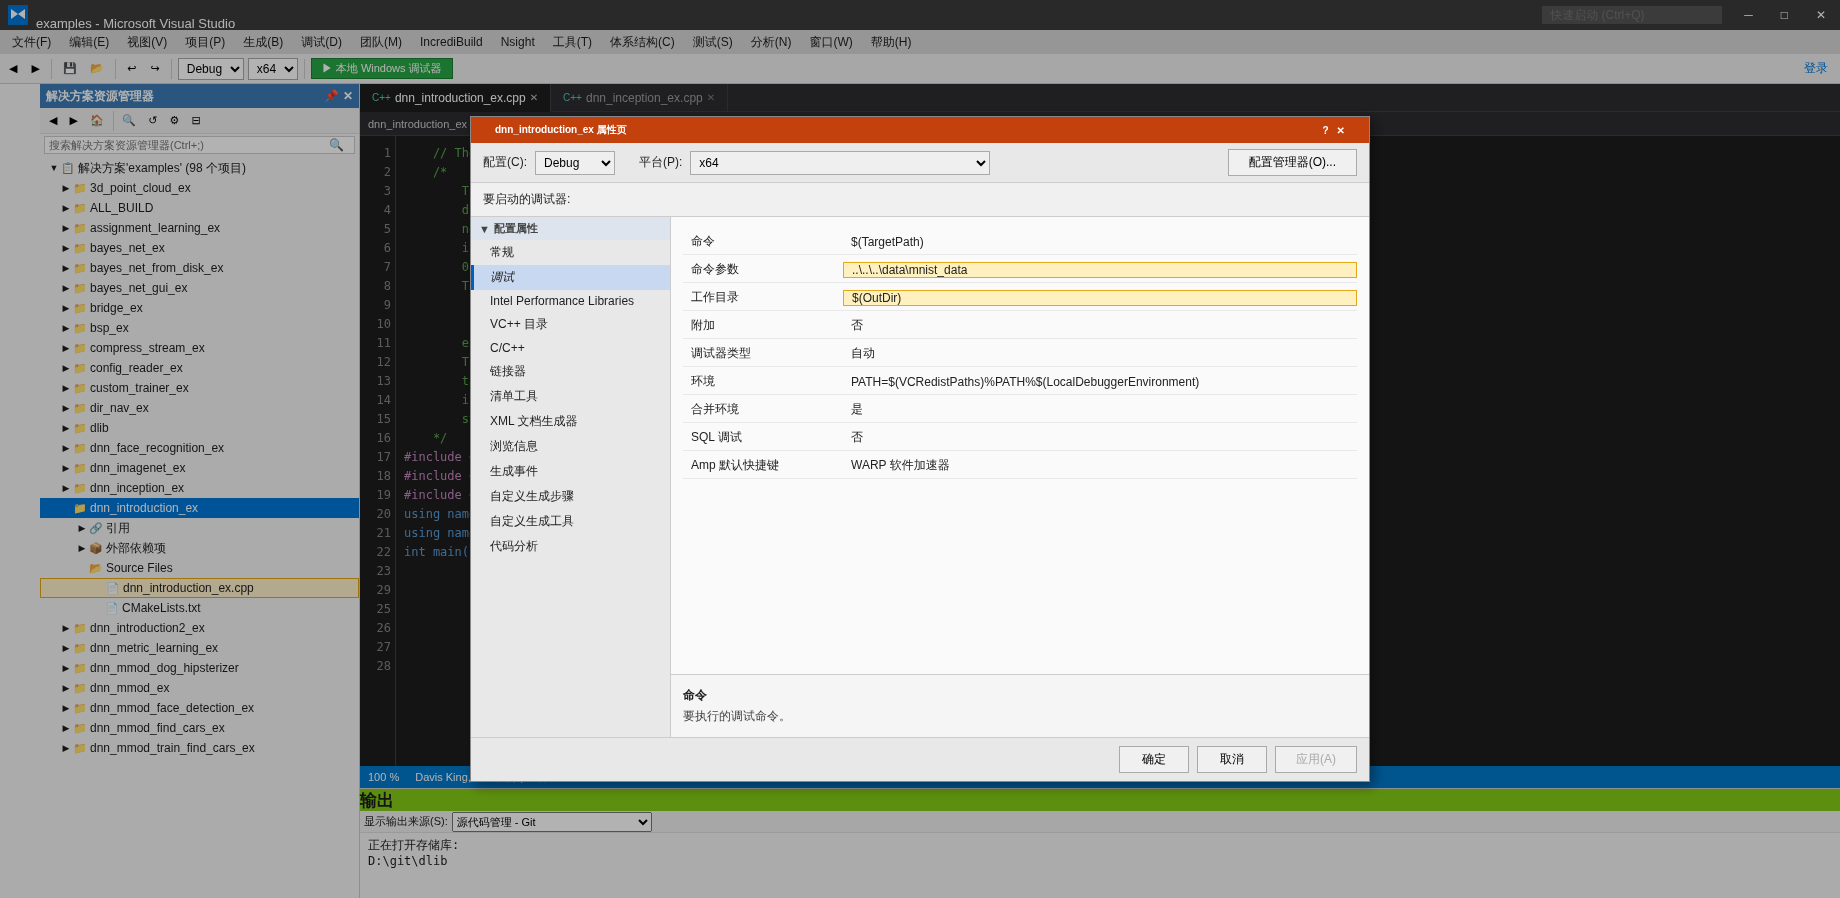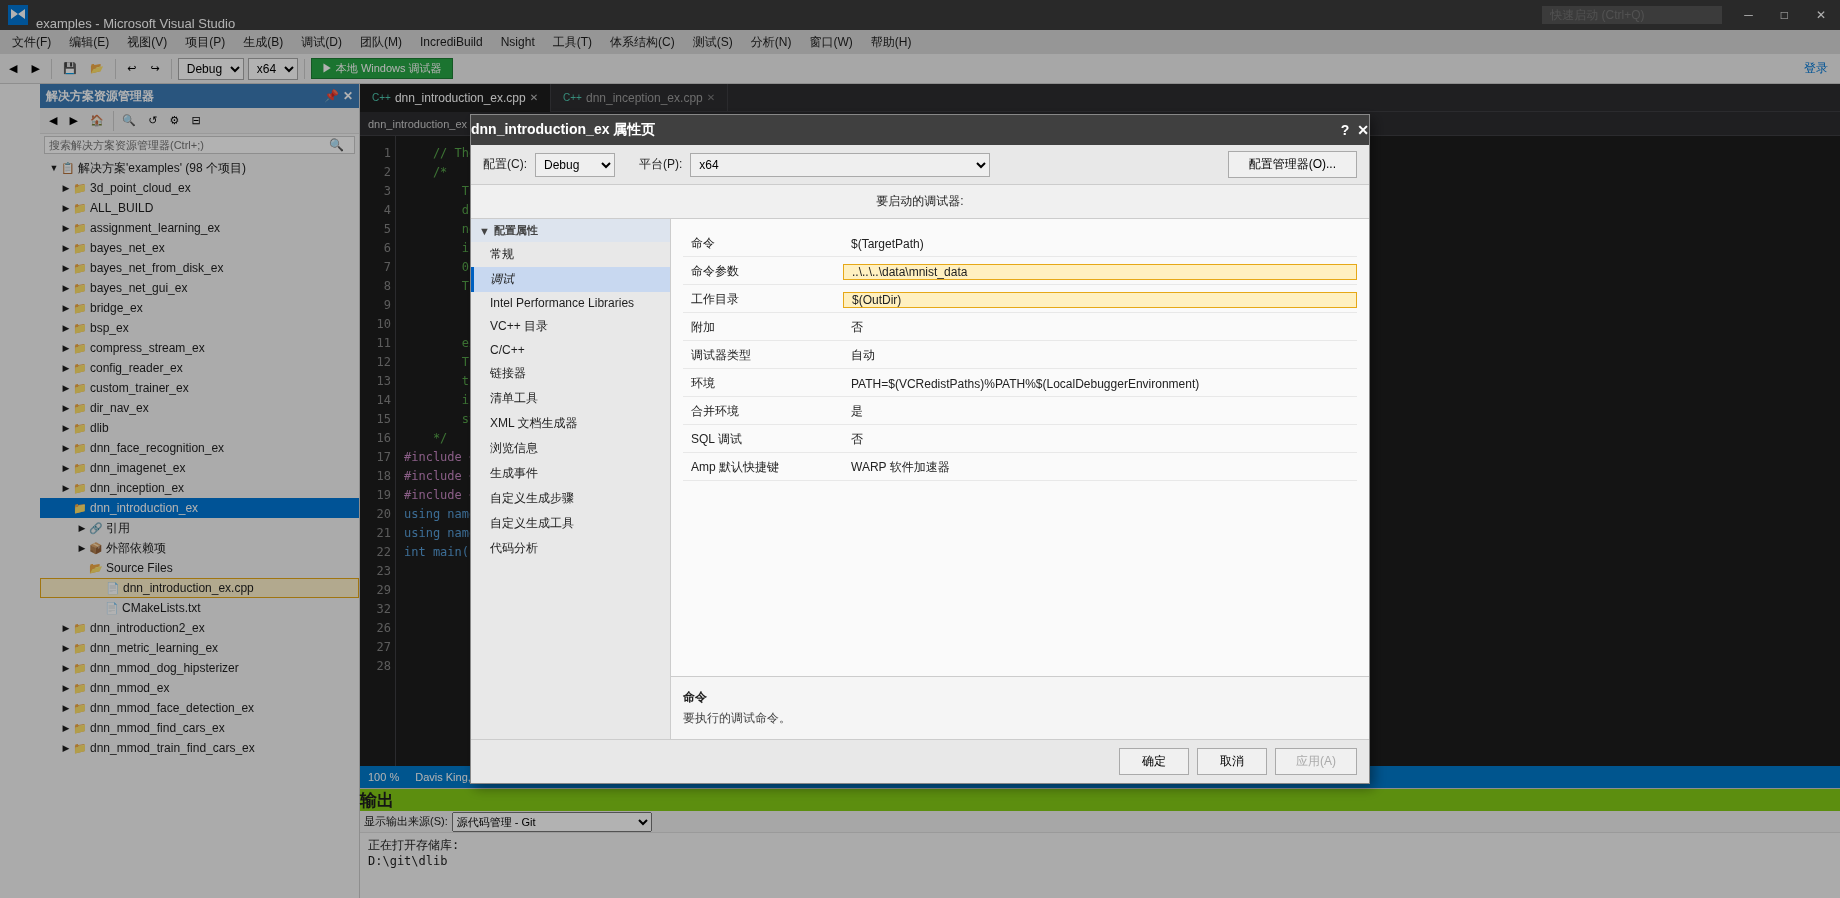--- a/index.html
+++ b/index.html
@@ -59,21 +59,21 @@
 
     
     .output-panel { background: #f5f5f5; border-top: 1px solid #ccc; height: 110px; display: flex; flex-direction: column; }
     .output-header { background: #84cc16; padding: 2px 0; font-size: 17px; font-weight: bold; height: 22px; display: flex; align-items: center; }
     .output-toolbar { display: flex; align-items: center; background: #f0f0f0; border-bottom: 1px solid #ddd; padding: 2px 4px; height: 22px; gap: 4px; font-size: 11px; }
     .output-content { flex: 1; padding: 4px 8px; font-size: 12px; font-family: Consolas, monospace; overflow-y: auto; }
 
     
     .modal-overlay { position: fixed; top: 0; left: 0; width: 100%; height: 100%; background: rgba(0,0,0,0.3); z-index: 100; display: flex; align-items: center; justify-content: center; }
     .modal { background: #f0f0f0; border: 1px solid #888; box-shadow: 4px 4px 12px rgba(0,0,0,0.4); width: 900px; }
-    .modal-title-bar { background: #404040; color: white; padding: 6px 0; display: flex; align-items: center; justify-content: space-between; font-size: 14px; font-weight: bold; }
+    .modal-title-bar { background: #c2410c; color: white; padding: 6px 24px; display: flex; align-items: center; justify-content: space-between; font-size: 10px; font-weight: bold; }
     .modal-toolbar { display: flex; align-items: center; background: #e8e8e8; padding: 6px 12px; gap: 8px; border-bottom: 1px solid #ccc; font-size: 12px; }
     .modal-toolbar label { font-size: 12px; }
     .modal-toolbar select { height: 24px; font-size: 12px; border: 1px solid #aaa; padding: 0 4px; min-width: 80px; }
     .modal-toolbar-wide select { min-width: 300px; }
     .modal-body { display: flex; height: 520px; }
     .modal-left { width: 200px; background: #e8e8e8; border-right: 1px solid #ccc; overflow-y: auto; }
     .modal-left-item { padding: 4px 16px; font-size: 12px; cursor: pointer; border-left: 3px solid transparent; }
     .modal-left-item.active { background: #c8d8f0; border-left-color: #0060c0; font-style: italic; }
     .modal-left-group { padding: 4px 8px; font-size: 11px; color: #444; font-weight: bold; background: #dde4ee; display: flex; align-items: center; gap: 4px; }
     .modal-right { flex: 1; background: #fafafa; padding: 12px; overflow-y: auto; }
@@ -407,21 +407,21 @@
             <div>15</div>
             <div>16</div>
             <div>17</div>
             <div>18</div>
             <div>19</div>
             <div>20</div>
             <div>21</div>
             <div>22</div>
             <div>23</div>
             <div>29</div>
-            <div>32</div>
+            <div>25</div>
             <div>26</div>
             <div>27</div>
             <div>28</div>
           </div>
         <div class="code-lines" id="code-content">
             <div class="code-line c-comment">    // The contents of this file are in the public domain. See LICENSE_FOR_EXAMPLE_PROGRAMS.txt</div>
             <div class="code-line c-comment">    /*</div>
             <div class="code-line c-comment">        This is an example illustrating the use of the deep learning tools from the</div>
             <div class="code-line c-comment">        dlib C++ Library.  In this example program we will train a small convolutional</div>
             <div class="code-line c-comment">        neural network to recognize handwritten digits.  The network will take as</div>
@@ -491,21 +491,21 @@
       </select>
       <label style="margin-left:16px;">平台(P):</label>
       <div class="modal-toolbar-wide" style="flex:1;">
         <select style="width:300px;">
           <option>x64</option>
         </select>
       </div>
       <button class="modal-btn">配置管理器(O)...</button>
     </div>
 
-    <div style="padding:8px 12px;background:#f0f0f0;border-bottom:1px solid #ccc;display:flex;align-items:center;gap:8px;flex-direction:column;">
+    <div style="padding:8px 12px;background:#f0f0f0;border-bottom:1px solid #ccc;display:flex;align-items:center;gap:8px;">
       <span style="font-size:12px;">要启动的调试器:</span>
     </div>
     <div class="modal-body">
       <div class="modal-left" id="modal-left-panel">
           <div class="modal-left-group">
             <span>▼</span>
             <span>配置属性</span>
           </div>
           <div class="modal-left-item">常规</div>
           <div class="modal-left-item active">调试</div>

